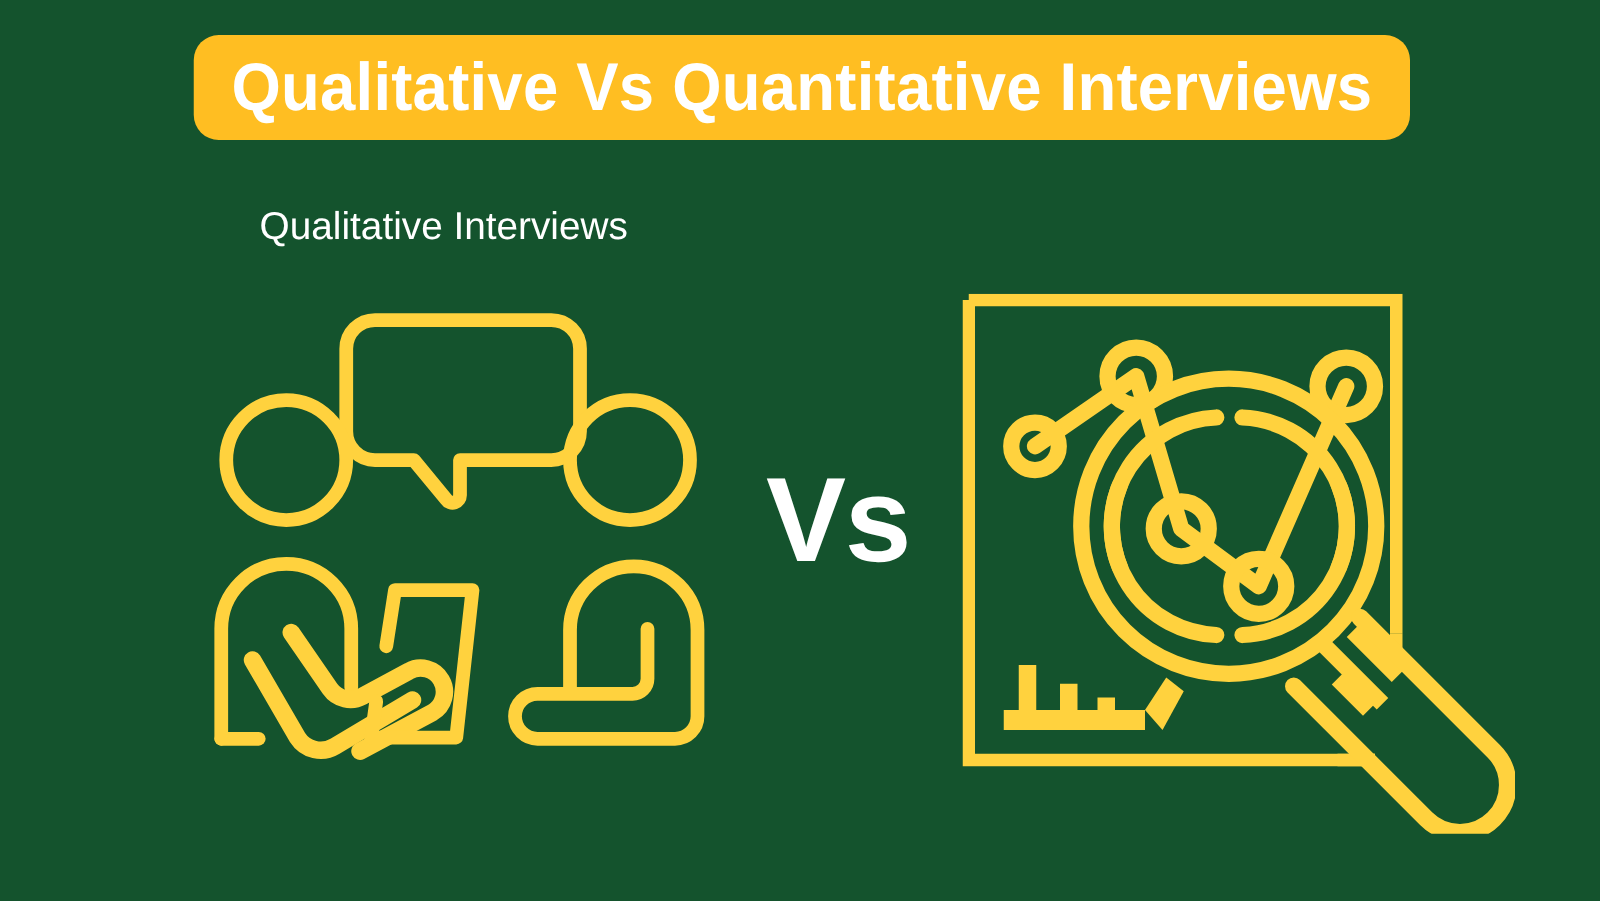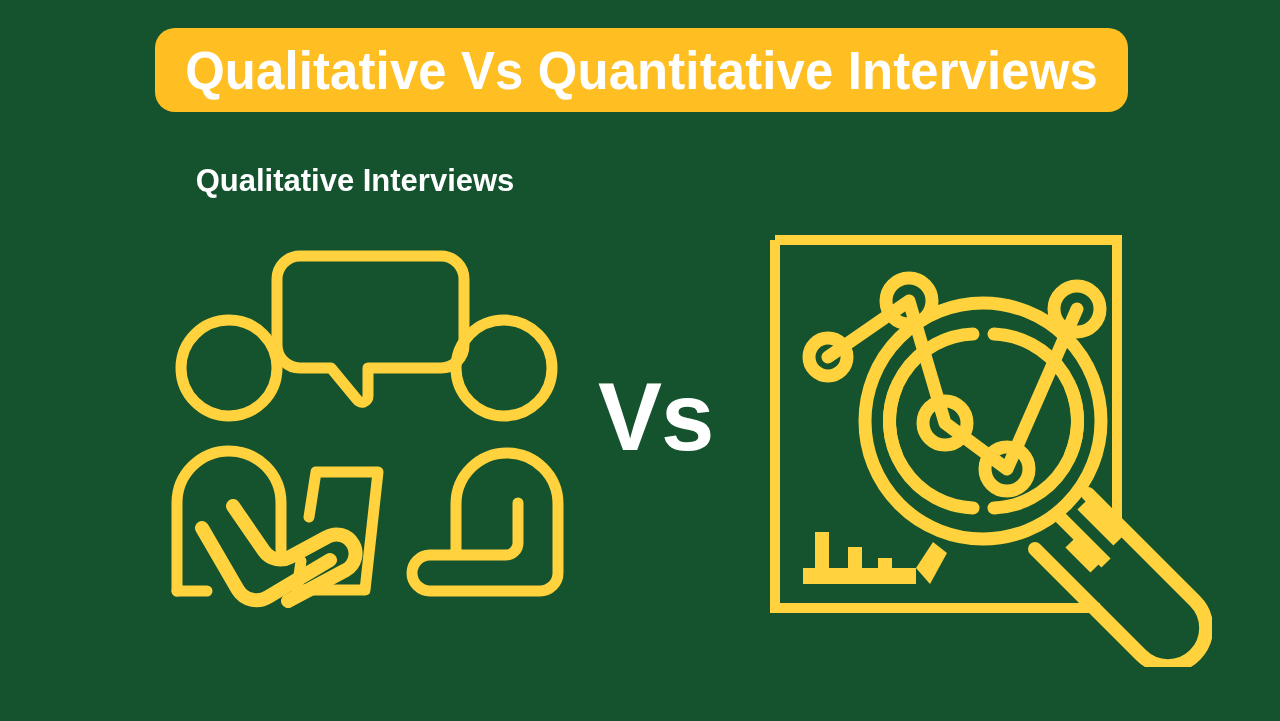--- a/index.html
+++ b/index.html
@@ -44,21 +44,21 @@
     white-space: nowrap;
     transform: scaleX(0.94);
   }
 
   
   .col-heading {
     position: absolute;
     color: #FFFFFF;
     font-family: "Liberation Sans Narrow", "Liberation Sans", sans-serif;
     font-size: 31px;
-    font-weight: 700;
+    font-weight: 400;
     line-height: 1;
     white-space: nowrap;
     text-align: center;
   }
   #heading-left {
     left: 0px;
     top: 165px;
     width: 710px;
   }
   #heading-right {
@@ -72,20 +72,21 @@
     position: absolute;
     left: 598px;
     top: 362px;
     width: 145px;
     height: 110px;
     color: #FFFFFF;
     font-family: "Liberation Sans", sans-serif;
     font-size: 96px;
     font-weight: 700;
     line-height: 110px;
+    text-align: center;
     letter-spacing: -1px;
   }
 
   
   .art {
     position: absolute;
     display: block;
   }
   #art-qualitative {
     left: 160px;

